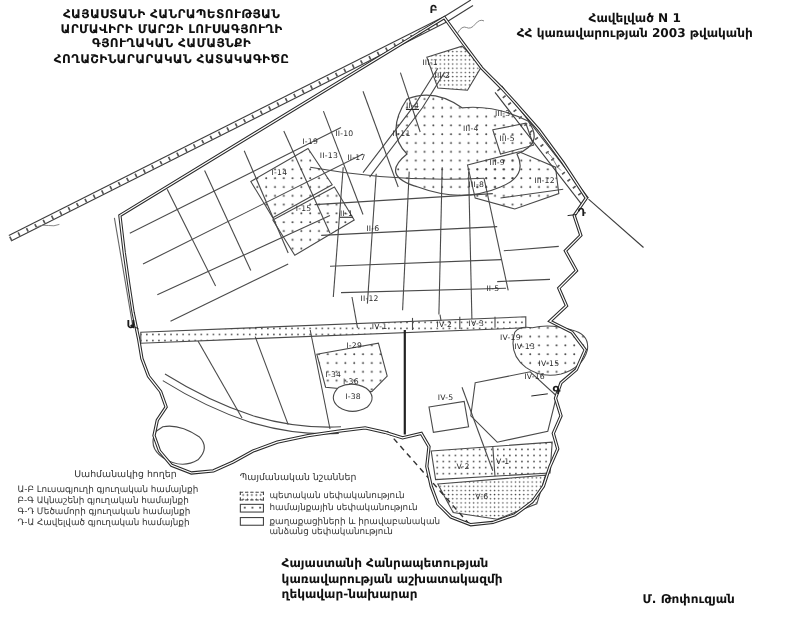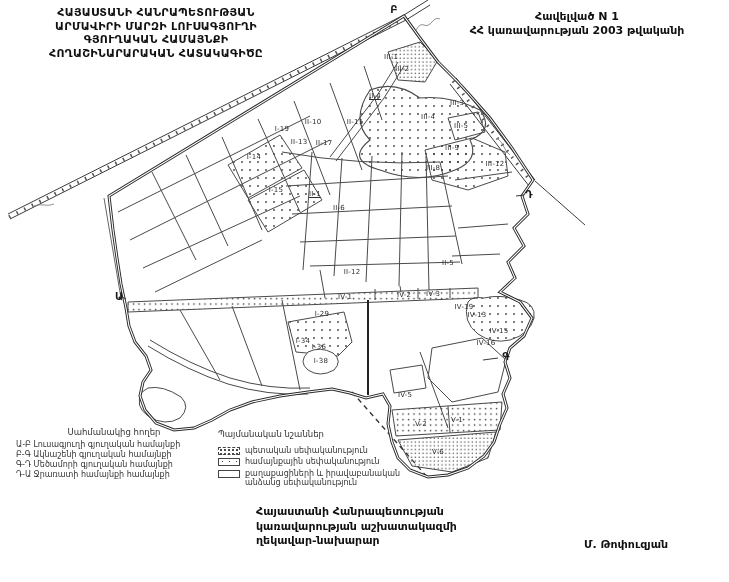--- a/index.html
+++ b/index.html
@@ -192,41 +192,41 @@
     <div class="plabel" style="left: 402px; top: 69px;">III-2</div>
     <div class="plabel" style="left: 375px; top: 96px; text-decoration: underline;">II-4</div>
     <div class="plabel" style="left: 457px; top: 103px;">III-3</div>
     <div class="plabel" style="left: 428px; top: 117px;">III-4</div>
     <div class="plabel" style="left: 461px; top: 126px;">III-5</div>
     <div class="plabel" style="left: 452px; top: 148px;">III-9</div>
     <div class="plabel" style="left: 433px; top: 168px;">III-8</div>
     <div class="plabel" style="left: 495px; top: 164px;">III-12</div>
     <div class="plabel" style="left: 282px; top: 129px;">I-19</div>
     <div class="plabel" style="left: 313px; top: 122px;">II-10</div>
-    <div class="plabel" style="left: 334px; top: 122px; padding-left: 42px;">II-11</div>
+    <div class="plabel" style="left: 344px; top: 122px; padding-left: 42px;">II-11</div>
     <div class="plabel" style="left: 299px; top: 142px;">II-13</div>
     <div class="plabel" style="left: 324px; top: 143px;">II-17</div>
     <div class="plabel" style="left: 254px; top: 157px;">I-14</div>
     <div class="plabel" style="left: 276px; top: 190px;">I-15</div>
     <div class="plabel" style="left: 315px; top: 194px; text-decoration: underline;">II-1</div>
     <div class="plabel" style="left: 339px; top: 208px;">II-6</div>
     <div class="plabel" style="left: 448px; top: 263px;">II-5</div>
-    <div class="plabel" style="left: 352px; top: 272px;">II-12</div>
+    <div class="plabel" style="left: 336px; top: 272px;">II-12</div>
     <div class="plabel" style="left: 345px; top: 297px;">IV-1</div>
     <div class="plabel" style="left: 404px; top: 295px;">IV-2</div>
     <div class="plabel" style="left: 433px; top: 294px;">IV-3</div>
     <div class="plabel" style="left: 464px; top: 307px;">IV-19</div>
     <div class="plabel" style="left: 477px; top: 315px;">IV-13</div>
     <div class="plabel" style="left: 499px; top: 331px;">IV-15</div>
     <div class="plabel" style="left: 486px; top: 343px;">IV-16</div>
     <div class="plabel" style="left: 322px; top: 314px;">I-29</div>
     <div class="plabel" style="left: 303px; top: 341px;">I-34</div>
     <div class="plabel" style="left: 319px; top: 347px;">I-36</div>
     <div class="plabel" style="left: 321px; top: 361px;">I-38</div>
-    <div class="plabel" style="left: 405px; top: 395px;">IV-5</div>
+    <div class="plabel" style="left: 405px; top: 362px;">IV-5</div>
     <div class="plabel" style="left: 421px; top: 424px;">V-2</div>
     <div class="plabel" style="left: 457px; top: 420px;">V-1</div>
     <div class="plabel" style="left: 438px; top: 452px;">V-6</div>
     <div class="bletter" style="left: 119px; top: 296px;">Ա</div>
     <div class="bletter" style="left: 394px; top: 9px;">Բ</div>
     <div class="bletter" style="left: 529px; top: 194px;">Դ</div>
     <div class="bletter" style="left: 506px; top: 356px;">Գ</div>
   </div>
 
 <div class="title-block" id="title-block">
@@ -239,21 +239,21 @@
     <div>Հավելված N 1</div>
     <div>ՀՀ կառավարության 2003 թվականի</div>
   </div>
 
 <div class="legend-adjacent">
   <div class="lg-title">Սահմանակից հողեր</div>
   <div id="adjacent-items">
       <div class="lg-item">Ա-Բ Լուսագյուղի գյուղական համայնքի</div>
       <div class="lg-item">Բ-Գ Ակնաշենի գյուղական համայնքի</div>
       <div class="lg-item">Գ-Դ Մեծամորի գյուղական համայնքի</div>
-      <div class="lg-item">Դ-Ա Ջրառատի համայնքի համայնքի</div>
+      <div class="lg-item">Դ-Ա Հավելված գյուղական համայնքի</div>
     </div>
 </div>
 
 <div class="legend-symbols">
   <div class="lg-title">Պայմանական նշաններ</div>
   <div id="symbol-items">
       <div class="lg-row">
         <span class="swatch dense-dotted"></span>
         <span class="lg-label">պետական սեփականություն</span>
       </div>

